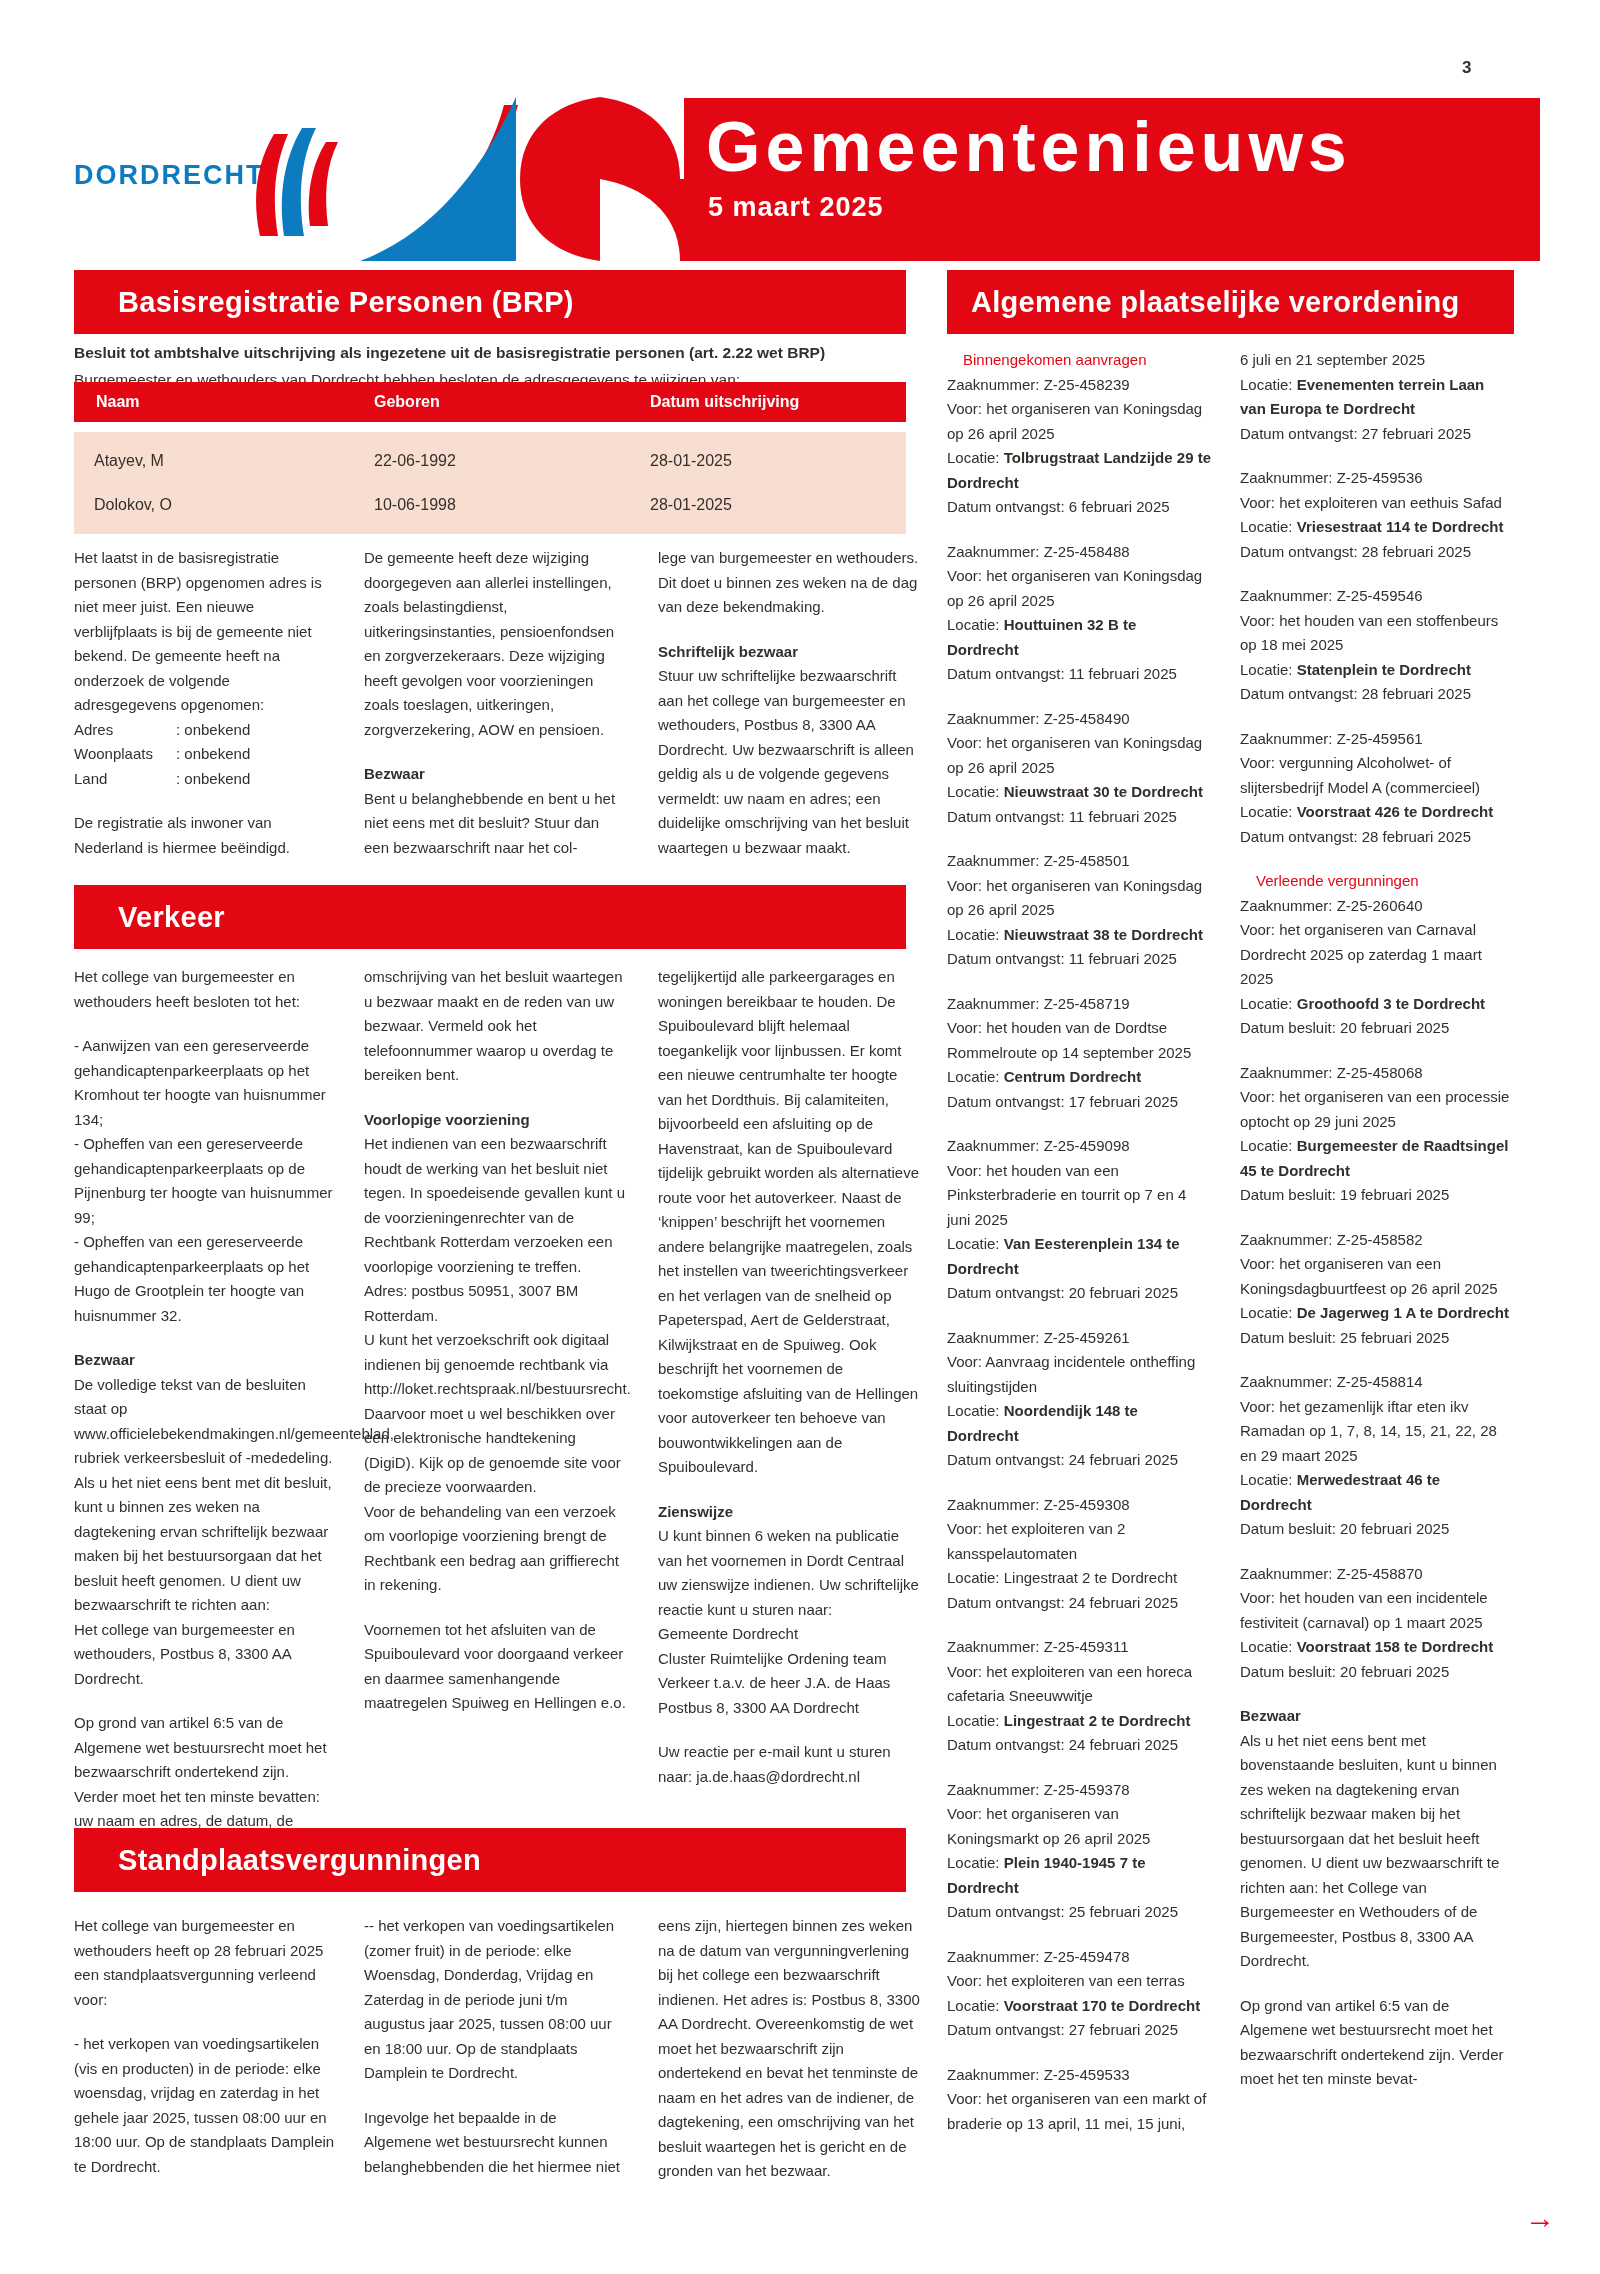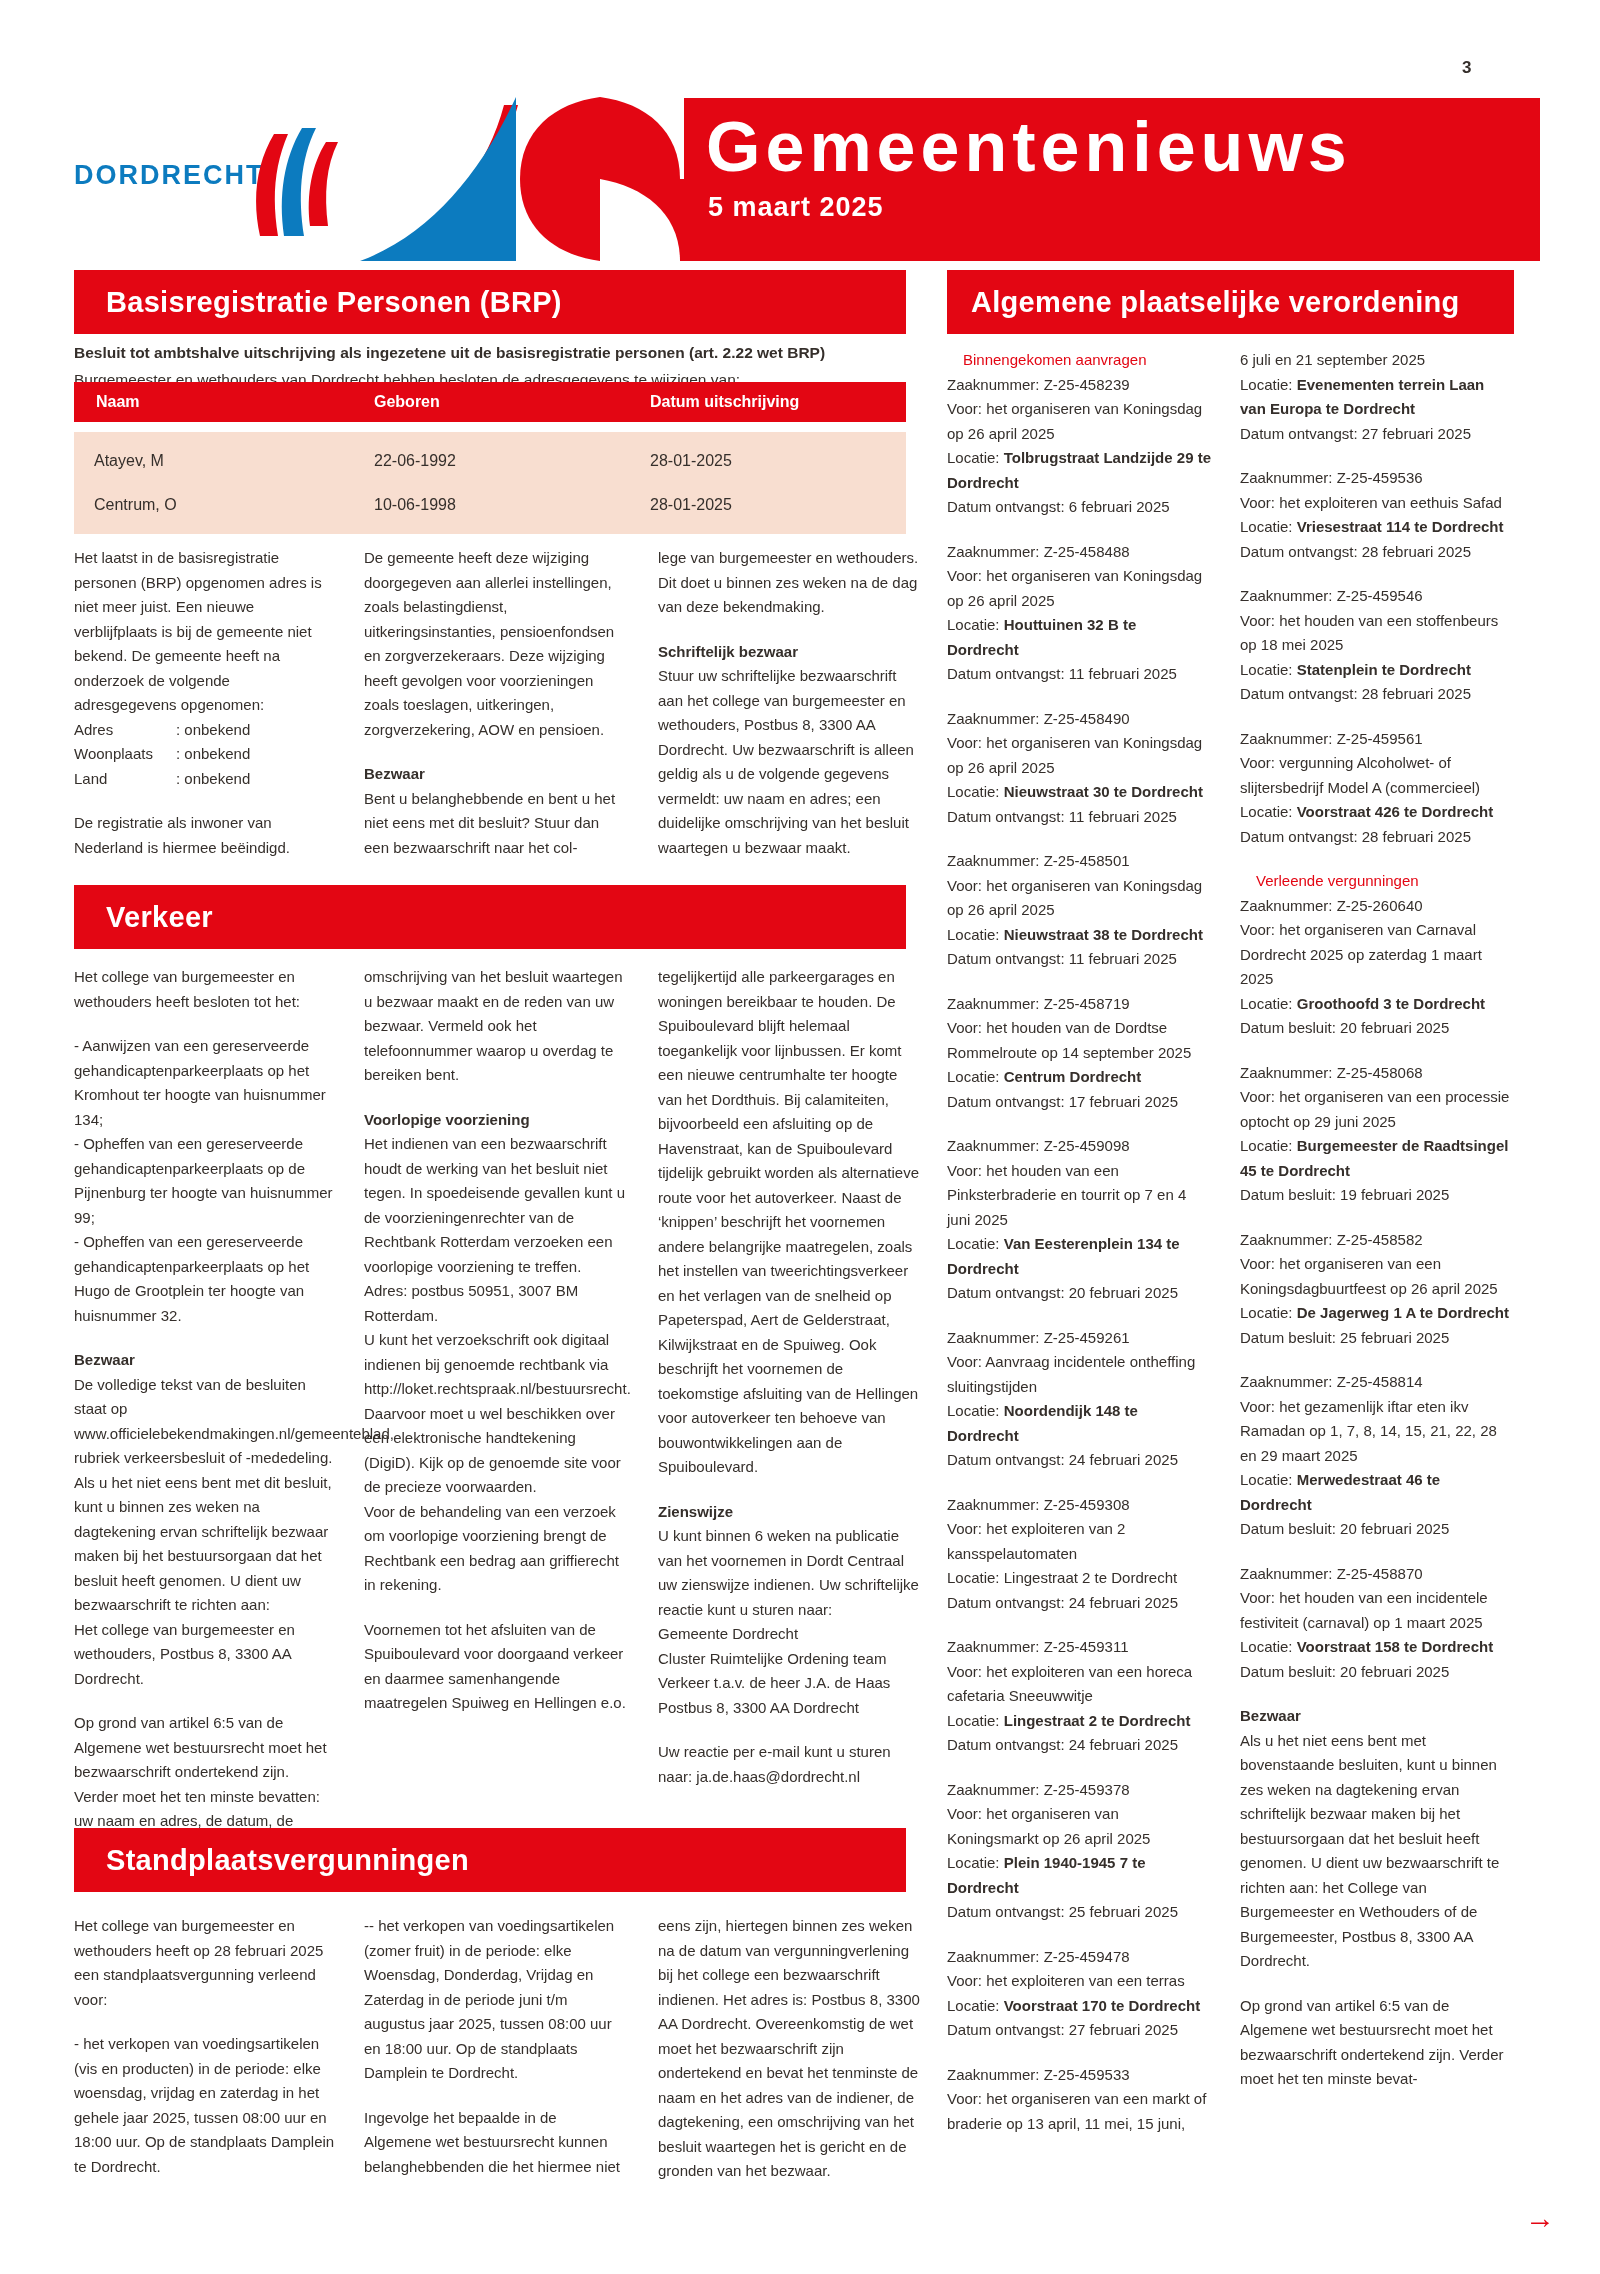--- a/index.html
+++ b/index.html
@@ -23,21 +23,21 @@
   .brand{left:74px;top:160px;font-size:27px;font-weight:700;letter-spacing:2px;color:var(--blue);}
   .banner{left:684px;top:98px;width:856px;height:163px;background:var(--red);color:#fff;}
   .banner h1{margin:14px 0 0 22px;font-size:70px;line-height:1.0;letter-spacing:5px;font-weight:700;}
   .banner .mdate{margin:10px 0 0 24px;font-size:27px;font-weight:700;letter-spacing:1px;}
   
   .section{position:absolute;}
   #sec-brp{left:74px;top:270px;width:832px;}
   #sec-verkeer{left:74px;top:885px;width:832px;}
   #sec-stand{left:74px;top:1828px;width:832px;}
   #sec-apv{left:947px;top:270px;width:593px;}
-  .redbar{background:var(--red);color:#fff;font-weight:700;font-size:29px;height:64px;line-height:64px;padding-left:32px;letter-spacing:0.3px;}
+  .redbar{background:var(--red);color:#fff;font-weight:700;font-size:29px;height:64px;line-height:64px;padding-left:44px;letter-spacing:0.3px;}
   #sec-apv .redbar{width:567px;padding-left:24px;box-sizing:border-box;}
   
   .intro1{position:absolute;top:74px;left:0;font-size:15.5px;font-weight:700;}
   .intro2{position:absolute;top:101px;left:0;font-size:15.5px;}
   
   .brp-table{position:absolute;top:112px;left:0;width:832px;}
   .thead{position:relative;height:40px;background:var(--red);color:#fff;font-weight:700;font-size:16px;}
   .th{position:absolute;top:0;line-height:40px;}
   .tbody{background:var(--peach);margin-top:10px;padding:7px 0;}
   .trow{position:relative;height:44px;font-size:16px;}
@@ -101,21 +101,21 @@
         <span class="th c1">Geboren</span>
         <span class="th c2">Datum uitschrijving</span>
       </div>
       <div class="tbody">
         <div class="trow">
           <span class="td c0">Atayev, M</span>
           <span class="td c1">22-06-1992</span>
           <span class="td c2">28-01-2025</span>
         </div>
         <div class="trow">
-          <span class="td c0">Centrum, O</span>
+          <span class="td c0">Dolokov, O</span>
           <span class="td c1">10-06-1998</span>
           <span class="td c2">28-01-2025</span>
         </div>
       </div>
     </div>
   <div class="col p1">
       <div class="blk p">Het laatst in de basisregistratie personen (BRP) opgenomen adres is niet meer juist. Een nieuwe verblijfplaats is bij de gemeente niet bekend. De gemeente heeft na onderzoek de volgende adresgegevens opgenomen:</div>
       <div class="blk kv tight">
         <span class="k">Adres</span>
         <span class="v">: onbekend</span>

